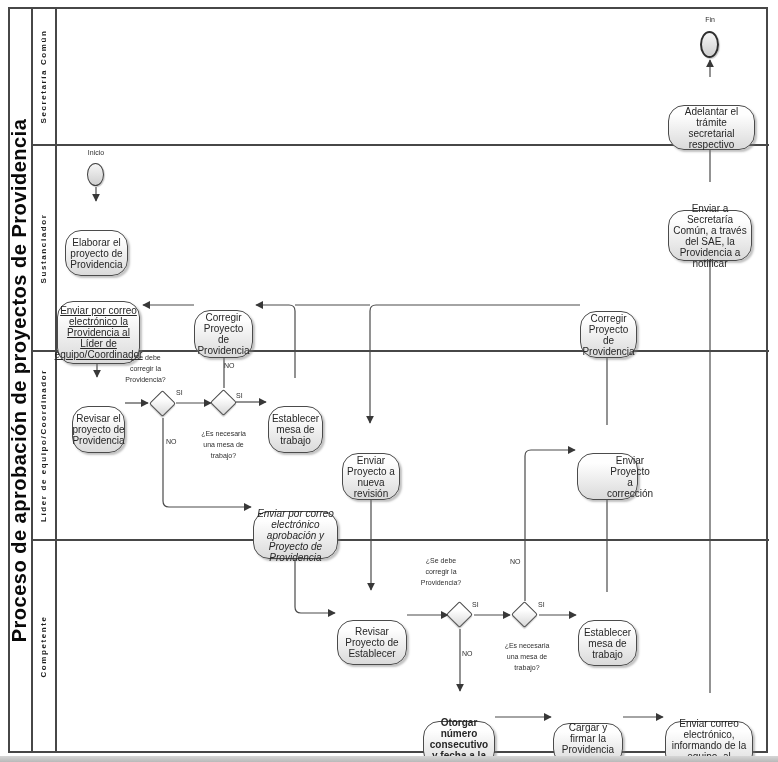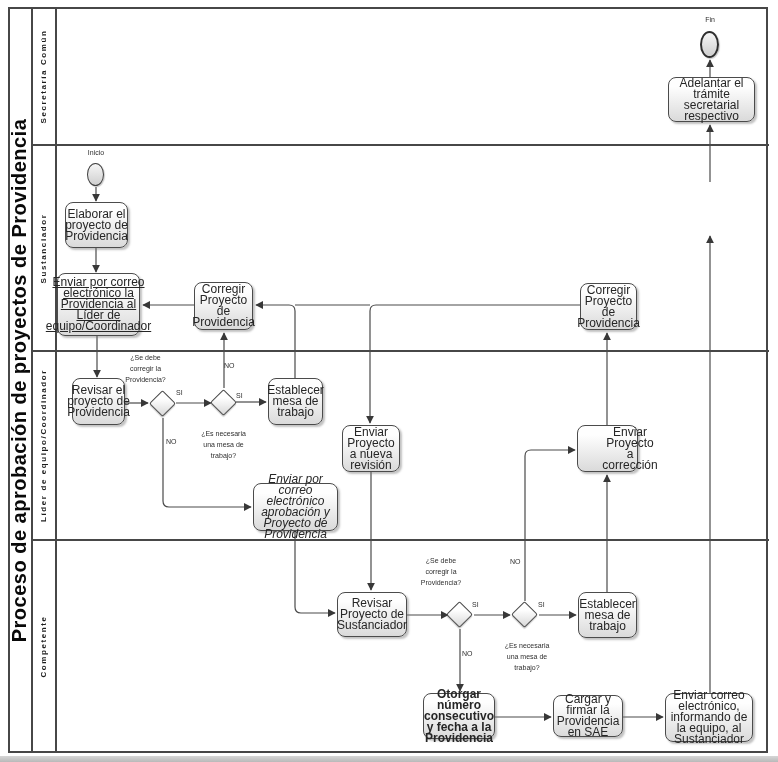--- a/index.html
+++ b/index.html
@@ -8,24 +8,24 @@
   
   .pool-border{position:absolute;left:8px;top:7px;width:760px;height:746px;
                border:2px solid #474747;box-sizing:border-box;}
   .vline{position:absolute;top:7px;height:746px;width:1.5px;background:#474747;}
   .lane-line{position:absolute;left:31px;width:738px;height:2px;background:#474747;}
   .vcell{position:absolute;display:flex;align-items:center;justify-content:center;}
   .vtext{transform:rotate(-90deg);white-space:nowrap;}
   .pool-title{font-size:20px;font-weight:bold;letter-spacing:.5px;color:#090909;}
   .lane-label{font-size:8px;font-weight:bold;letter-spacing:1.6px;color:#1c1c1c;}
   
-  .task{position:absolute;box-sizing:border-box;border:1.5px solid #4b4b4b;border-radius:8px;
+  .task{position:absolute;box-sizing:border-box;border:1.5px solid #4b4b4b;border-radius:16px;
         background:linear-gradient(#fefefe 20%,#dadada);box-shadow:2px 2px 2px rgba(120,120,120,.45);
         display:flex;align-items:center;justify-content:center;text-align:center;
-        font-size:12px;line-height:11px;color:#262626;padding:2px 3px;}
+        font-size:10px;line-height:11px;color:#262626;padding:2px 3px;margin-top:28px;}
   .gateway{position:absolute;width:19px;height:19px;transform:rotate(45deg);
         border:1.4px solid #4b4b4b;border-radius:2px;box-sizing:border-box;
         background:linear-gradient(135deg,#fff 30%,#d8d8d8);box-shadow:1px 1px 1px rgba(120,120,120,.4);}
   .event{position:absolute;border-radius:50%;box-sizing:border-box;
         background:linear-gradient(#f6f6f6,#cfcfcf);box-shadow:1px 1px 1px rgba(120,120,120,.4);}
   .ev-start{border:1.7px solid #3f3f3f;}
   .ev-end{border:2.8px solid #2e2e2e;}
   .nlabel{position:absolute;font-size:7px;color:#2e2e2e;}
   .qlabel{position:absolute;font-size:7px;line-height:11px;color:#2e2e2e;text-align:center;}
   svg#flows{position:absolute;left:0;top:0;pointer-events:none;}
@@ -95,32 +95,33 @@
     <path class="flow" marker-end="url(#arr)" d="M710,182 L710,125"></path>
     <path class="flow" marker-end="url(#arr)" d="M710,77 L710,60"></path>
   </svg>
 
   <div class="nlabel" style="left:84px;top:149px;width:24px;text-align:center;">Inicio</div>
   <div class="event ev-start" style="left:87px;top:163px;width:17px;height:23px;"></div>
   <div class="nlabel" style="left:698px;top:16px;width:24px;text-align:center;">Fin</div>
   <div class="event ev-end" style="left:700px;top:31px;width:19px;height:27px;"></div>
 
   <div class="task" style="left:668px;top:77px;width:87px;height:45px;">Adelantar el trámite secretarial respectivo</div>
+  <div class="task" style="left:668px;top:182px;width:84px;height:51px;">Enviar a Secretaría Común, a través del SAE, la Providencia a notificar</div>
   <div class="task" style="left:65px;top:202px;width:63px;height:46px;">Elaborar el proyecto de Providencia</div>
   <div class="task" style="left:57px;top:273px;width:83px;height:63px;text-decoration:underline;">Enviar por correo electrónico la Providencia al Líder de equipo/Coordinador</div>
   <div class="task" style="left:194px;top:282px;width:59px;height:48px;">Corregir Proyecto de Providencia</div>
   <div class="task" style="left:580px;top:283px;width:57px;height:47px;">Corregir Proyecto de Providencia</div>
 
   <div class="task" style="left:72px;top:378px;width:53px;height:47px;">Revisar el proyecto de Providencia</div>
   <div class="task" style="left:268px;top:378px;width:55px;height:47px;">Establecer mesa de trabajo</div>
   <div class="task" style="left:342px;top:425px;width:58px;height:47px;">Enviar Proyecto a nueva revisión</div>
   <div class="task" style="left:253px;top:483px;width:85px;height:48px;font-style:italic;">Enviar por correo electrónico aprobación y Proyecto de Providencia</div>
   <div class="task" style="left:577px;top:425px;width:61px;height:47px;padding-left:48px;">Enviar Proyecto a corrección</div>
 
-  <div class="task" style="left:337px;top:592px;width:70px;height:45px;">Revisar Proyecto de Sustanciador</div>
+  <div class="task" style="left:337px;top:592px;width:70px;height:45px;">Revisar Proyecto de Establecer</div>
   <div class="task" style="left:578px;top:592px;width:59px;height:46px;">Establecer mesa de trabajo</div>
   <div class="task" style="left:423px;top:693px;width:72px;height:46px;font-weight:bold;">Otorgar número consecutivo y fecha a la Providencia</div>
   <div class="task" style="left:553px;top:695px;width:70px;height:42px;">Cargar y firmar la Providencia en SAE</div>
   <div class="task" style="left:665px;top:693px;width:88px;height:49px;">Enviar correo electrónico, informando de la equipo, al Sustanciador</div>
 
   <div class="gateway" style="left:153px;top:394px;"></div>
   <div class="gateway" style="left:214px;top:393px;"></div>
   <div class="gateway" style="left:450px;top:605px;"></div>
   <div class="gateway" style="left:515px;top:605px;"></div>
 

